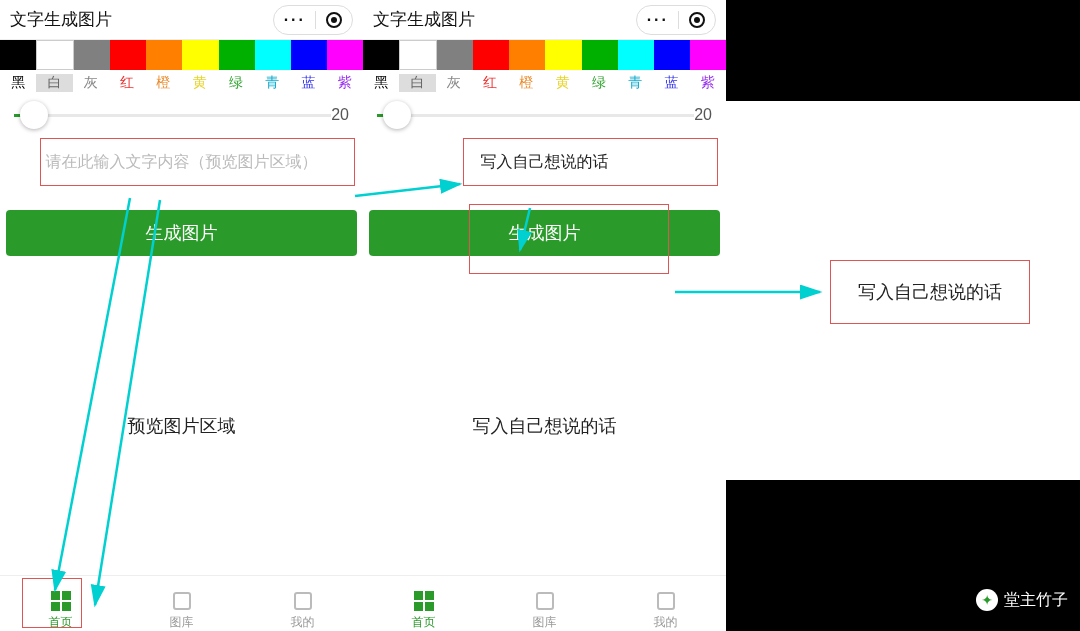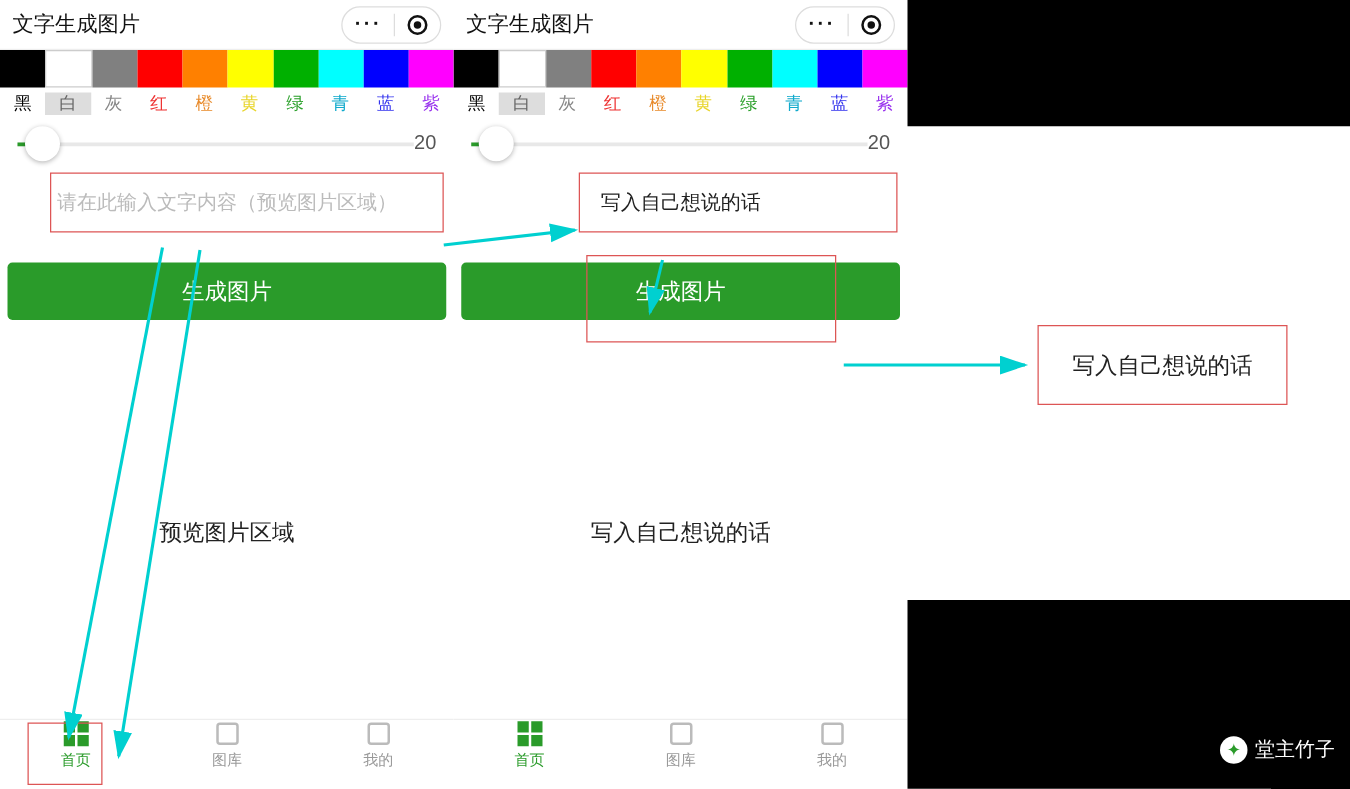--- a/index.html
+++ b/index.html
@@ -40,21 +40,21 @@
   .redbox { position:absolute; border:1px solid #d55; pointer-events:none; }
 
   
   .gbtn { margin:20px 6px; height:46px; background:#2a9b2a; color:#fff; border-radius:4px; display:flex; align-items:center; justify-content:center; font-size:18px; position:relative; }
 
   
   .preview { flex:1; display:flex; align-items:center; justify-content:center; font-size:18px; color:#222; }
 
   
   .tabs { height:56px; border-top:1px solid #eee; display:flex; position:relative; }
-  .tab { flex:1; display:flex; flex-direction:column; align-items:center; justify-content:flex-start; font-size:12px; color:#999; gap:2px; }
+  .tab { flex:1; display:flex; flex-direction:column; align-items:center; justify-content:flex-end; font-size:12px; color:#999; gap:2px; }
   .tab.active { color:#2a9b2a; }
   .ticon { width:22px; height:22px; display:flex; align-items:center; justify-content:center; }
   .grid4 { display:grid; grid-template-columns:9px 9px; grid-template-rows:9px 9px; gap:2px; }
   .grid4 div { background:#2a9b2a; }
   .chip { width:18px; height:18px; border:2px solid #bbb; border-radius:3px; position:relative; }
 
   
   .arrows { position:absolute; top:0; left:0; width:1080px; height:631px; pointer-events:none; }
   .arrows line { stroke:#00d0d0; stroke-width:2.5; }
   .arrows polygon { fill:#00d0d0; }

